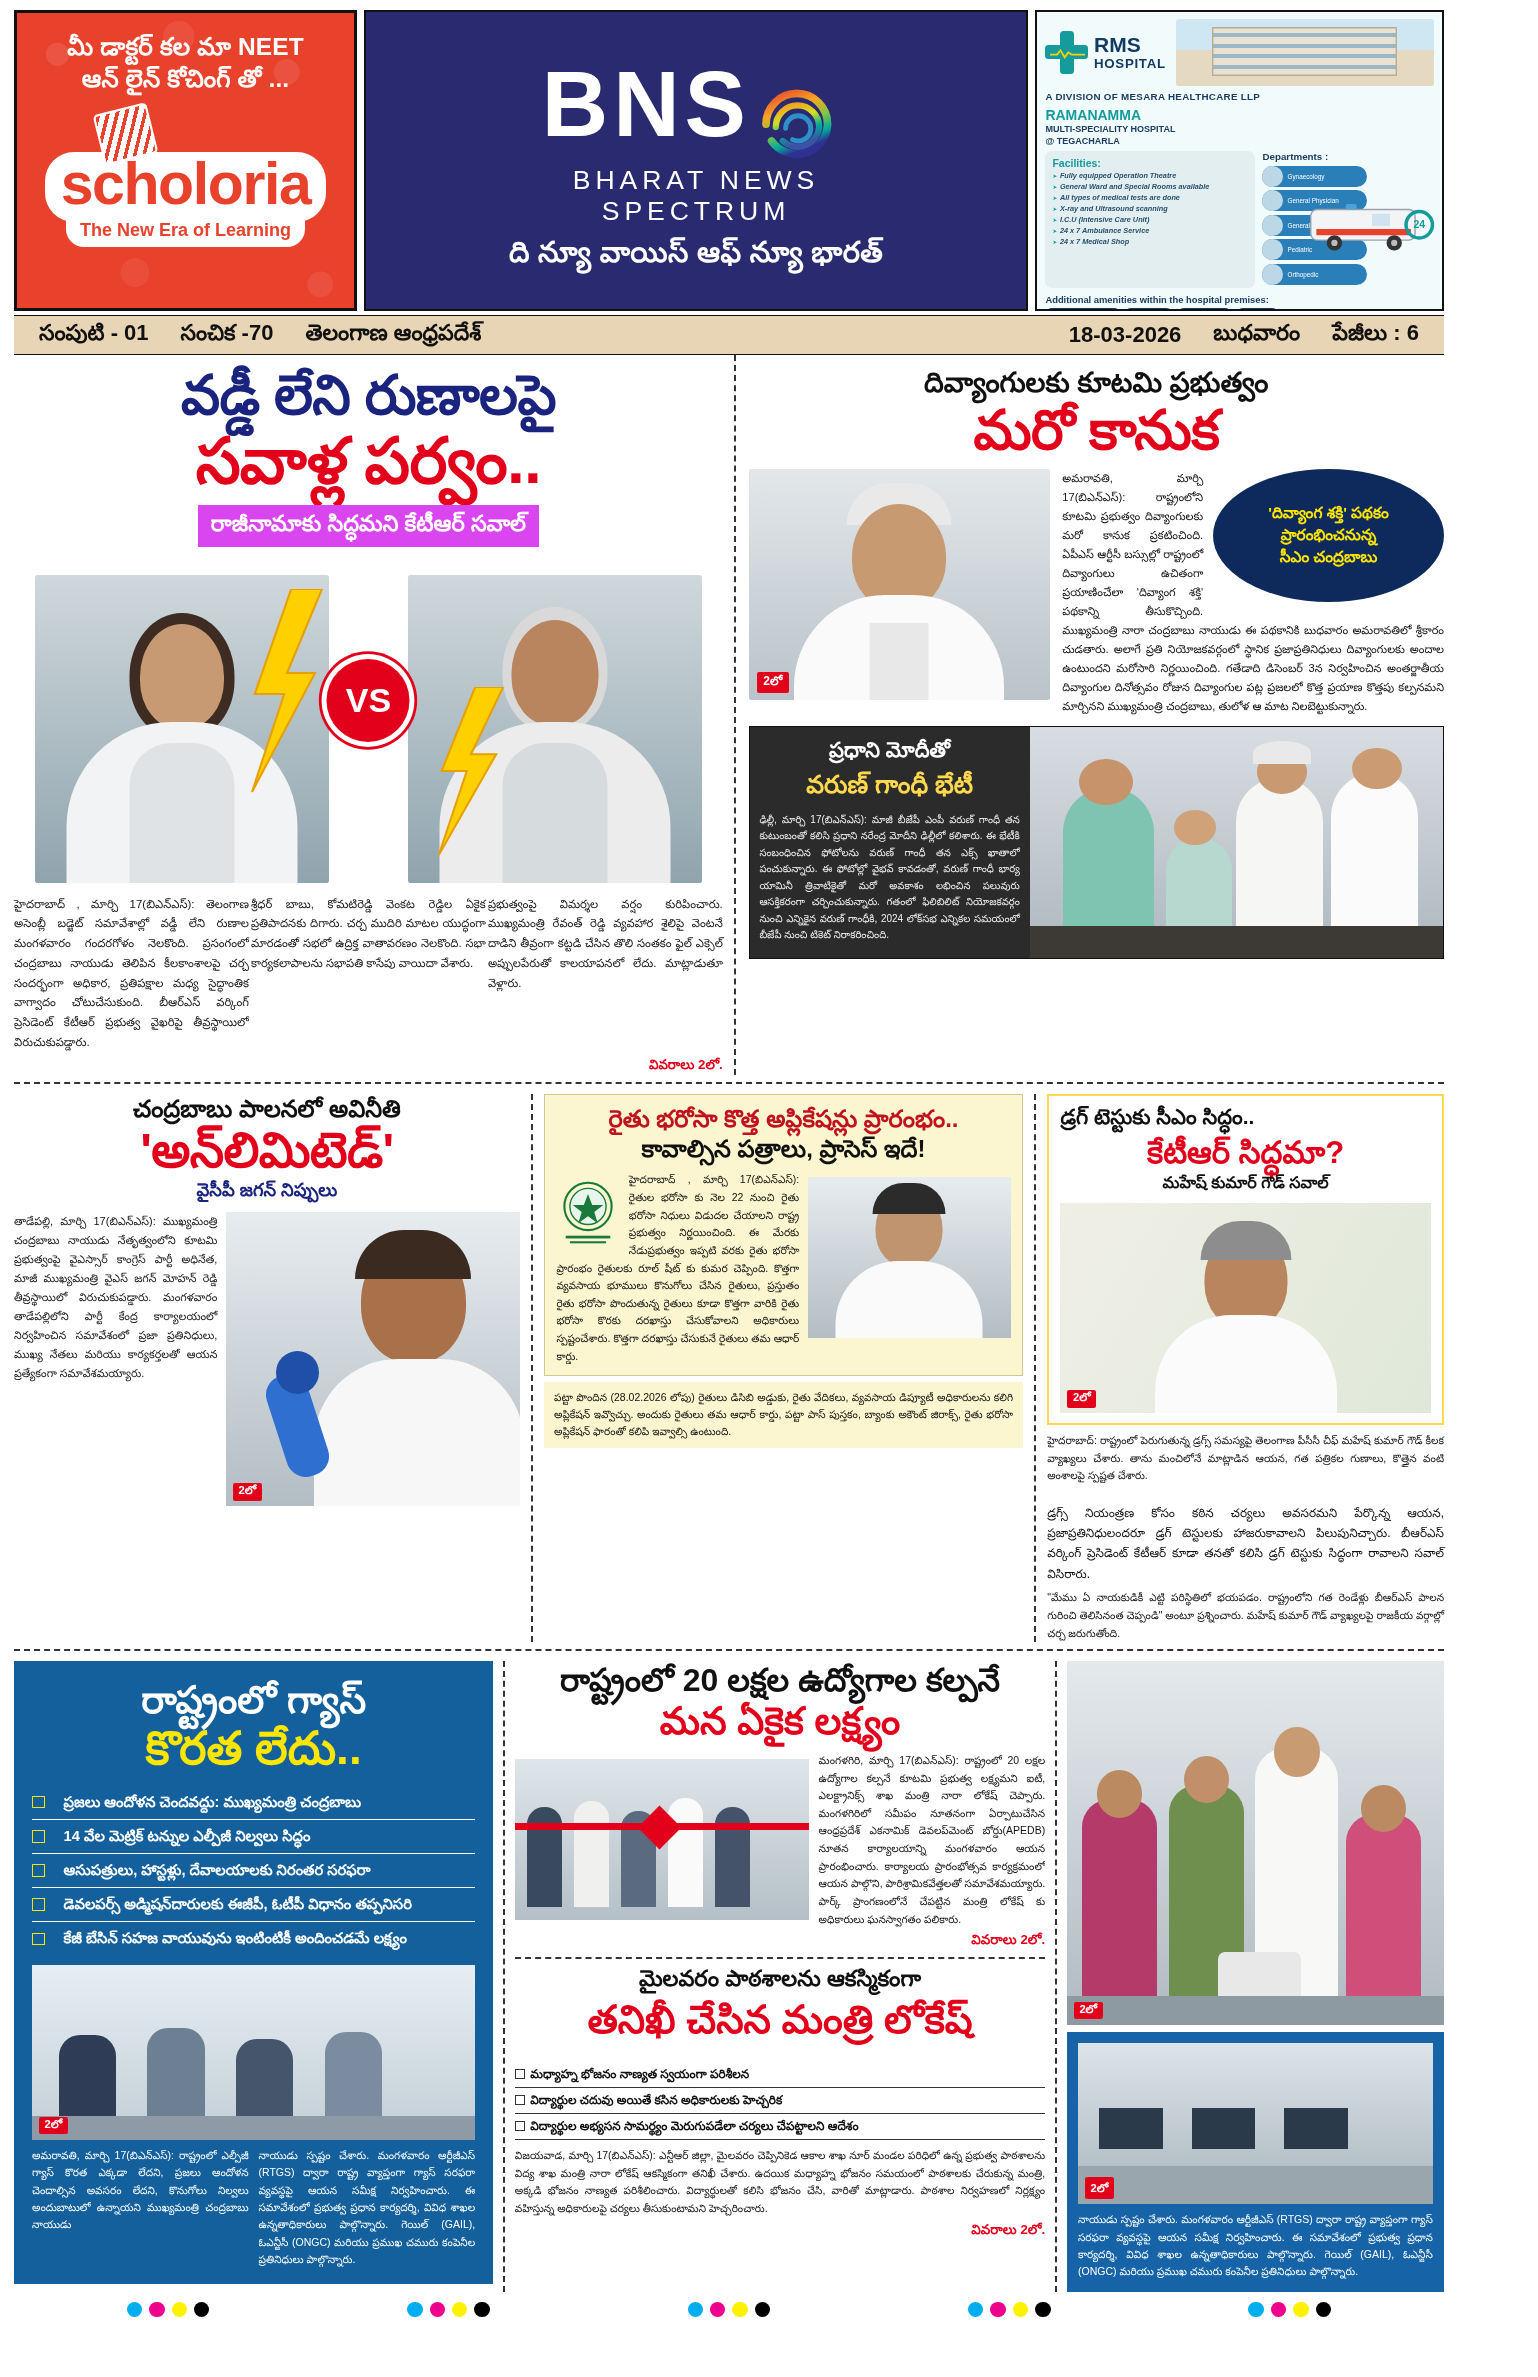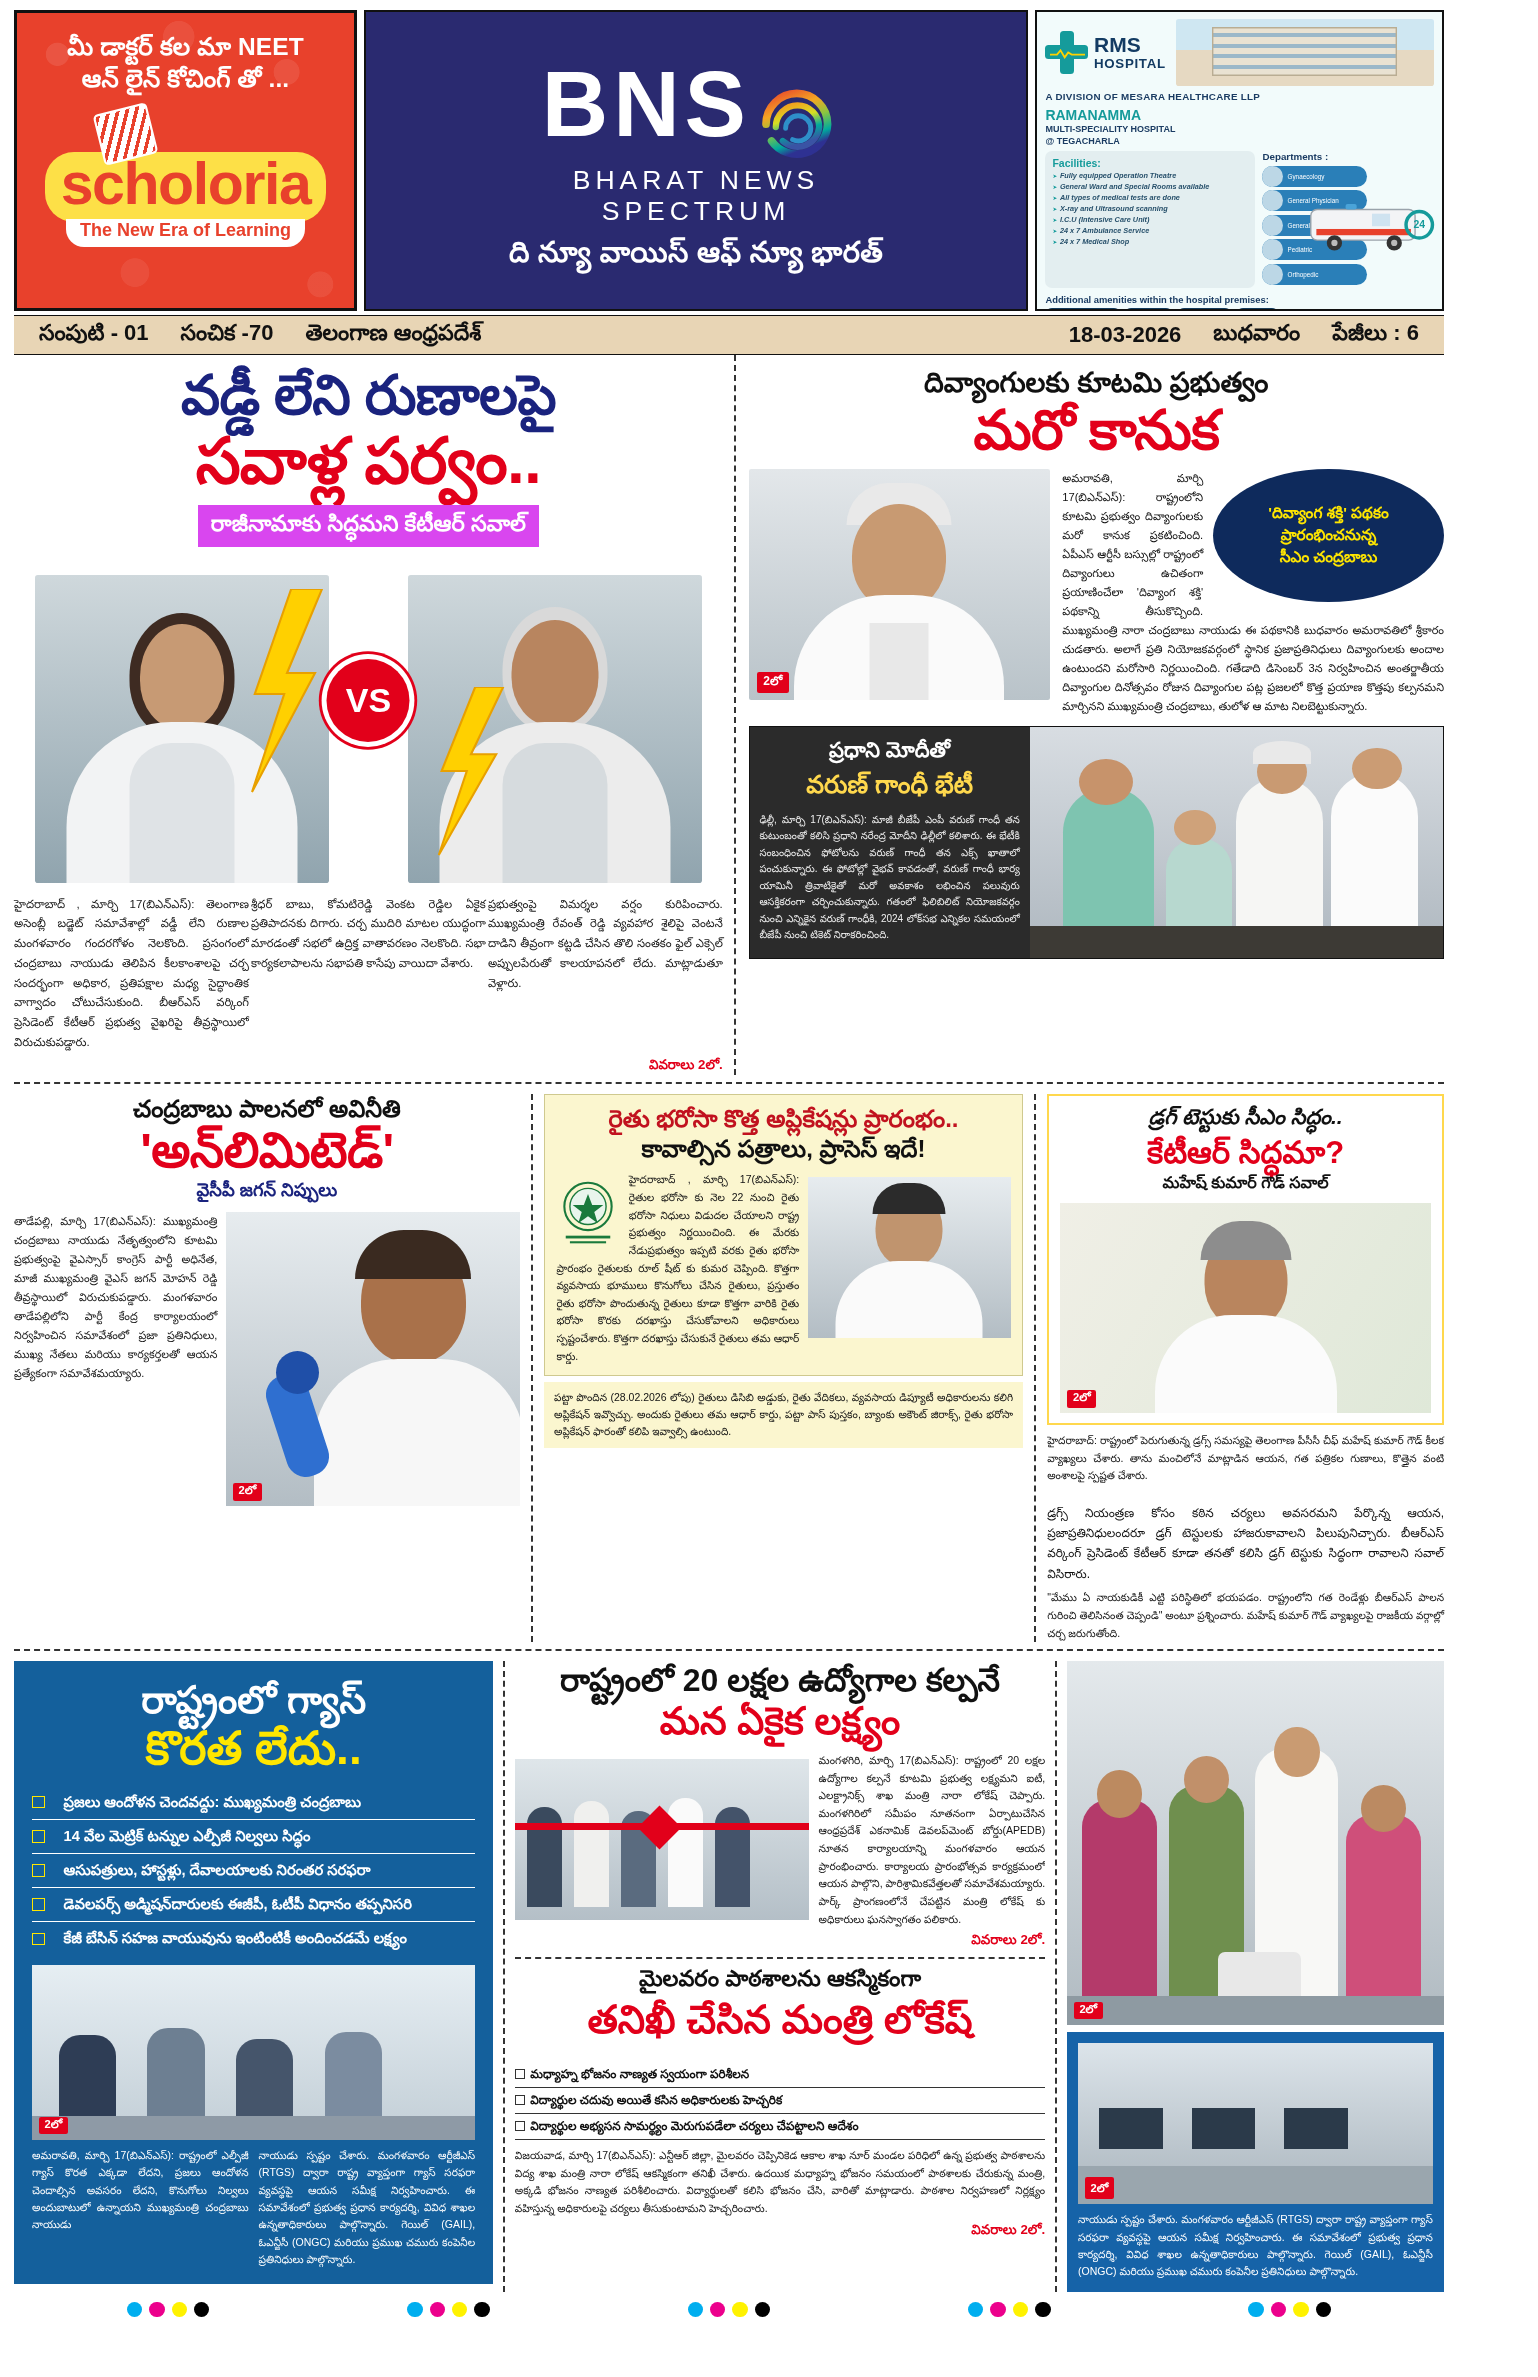--- a/index.html
+++ b/index.html
@@ -34,21 +34,21 @@
   }
   .schol-line { position: relative; color:#fff; font-weight: 800; font-size: 24.5px; line-height: 1.32; text-align:center; letter-spacing:0.1px; }
   .schol-logo-wrap { position: relative; margin-top: 12.6px; display:flex; flex-direction:column; align-items:center; }
   .schol-pencil {
     width: 55px; height: 52px; background: #fff; border-radius: 4.9px;
     transform: rotate(-14deg); margin-bottom: -8.4px; margin-left: -119px;
     background-image: repeating-linear-gradient(-62deg, #e8412c 0 3.5px, #fff 3.5px 9px);
     border: 2.8px solid #fff;
   }
   .schol-word {
-    background:#fde047; color:#e8412c; font-size: 59px; font-weight: 800;
+    background:#ffffff; color:#e8412c; font-size: 59px; font-weight: 800;
     line-height: .95; padding: 4.2px 15.4px 9.8px 15.4px; border-radius: 29px; letter-spacing:-1.4px;
   }
   .schol-tag { background:#fff; color:#e8412c; font-size: 18px; font-weight: 600; padding: 1.4px 14px 5.6px; border-radius: 0 0 18px 18px; margin-top:-2.8px; }
 
   .nameplate {
     flex: 1; background: #2a2a70; border: 2.1px solid #111; position: relative;
     display: flex; flex-direction: column; align-items: center; justify-content: center;
     padding: 7px 0 4.2px;
   }
   .np-row { display:flex; align-items:center; justify-content:center; gap: 4.2px; }
@@ -466,21 +466,21 @@
               <rect x="20" y="92" width="52" height="3" fill="#1a7a3c"></rect>
             </svg>
             <div style="font-size:10.5px; line-height:1.68; text-align:justify;">హైదరాబాద్ , మార్చి 17(బిఎన్ఎస్): రైతుల భరోసా కు నెల 22 నుంచి రైతు భరోసా నిధులు విడుదల చేయాలని రాష్ట్ర ప్రభుత్వం నిర్ణయించింది. ఈ మేరకు నేడుప్రభుత్వం ఇప్పటి వరకు రైతు భరోసా ప్రారంభం రైతులకు రూల్ షీట్ కు కుమర చెప్పింది. కొత్తగా వ్యవసాయ భూములు కొనుగోలు చేసిన రైతులు, ప్రస్తుతం రైతు భరోసా పొందుతున్న రైతులు కూడా కొత్తగా వారికి రైతు భరోసా కొరకు దరఖాస్తు చేసుకోవాలని అధికారులు స్పష్టంచేశారు. కొత్తగా దరఖాస్తు చేసుకునే రైతులు తమ ఆధార్ కార్డు.</div>
           </div>
         </div>
         <div class="ybox-note">పట్టా పొందిన (28.02.2026 లోపు) రైతులు డిసిబి అడ్డుకు, రైతు వేదికలు, వ్యవసాయ డిప్యూటీ అధికారులను కలిగి అప్లికేషన్ ఇవ్వొచ్చు. అందుకు రైతులు తమ ఆధార్ కార్డు, పట్టా పాస్ పుస్తకం, బ్యాంకు అకౌంట్ జిరాక్స్, రైతు భరోసా అప్లికేషన్ ఫారంతో కలిపి ఇవ్వాల్సి ఉంటుంది.</div>
       </div>
 
       <div class="mz-c v-dash">
         <div class="ylframe">
-          <div style="font-size:21px; font-weight:800; text-align:center;font-style:italic;">డ్రగ్ టెస్టుకు సీఎం సిద్ధం..</div>
+          <div style="font-size:21px; font-weight:800; text-align:left;">డ్రగ్ టెస్టుకు సీఎం సిద్ధం..</div>
           <div style="font-size:31px; font-weight:800; color:#e2001a; text-align:center; line-height:1.2;">కేటీఆర్ సిద్ధమా?</div>
           <div style="font-size:16px; font-weight:700; text-align:center; margin-top:2.8px;">మహేష్ కుమార్ గౌడ్ సవాల్</div>
           <div class="mahesh-photo">
             <div style="position:absolute; inset:0; background:linear-gradient(120deg,#f0efe6,#dfe8d8);"></div>
             <div style="position:absolute; left:50%; transform:translateX(-50%); top:28px; width:83px; height:98px; background:#b9855e; border-radius:50% 50% 46% 46%;"></div>
             <div style="position:absolute; left:50%; transform:translateX(-50%); top:18px; width:91px; height:39px; background:#8d8d8d; border-radius:46px 46px 0 0;"></div>
             <div style="position:absolute; left:50%; transform:translateX(-50%); bottom:0; width:182px; height:98px; background:#fbfbfb; border-radius:77px 77px 0 0;"></div>
             <div class="photo-label">2లో</div>
           </div>
         </div>

